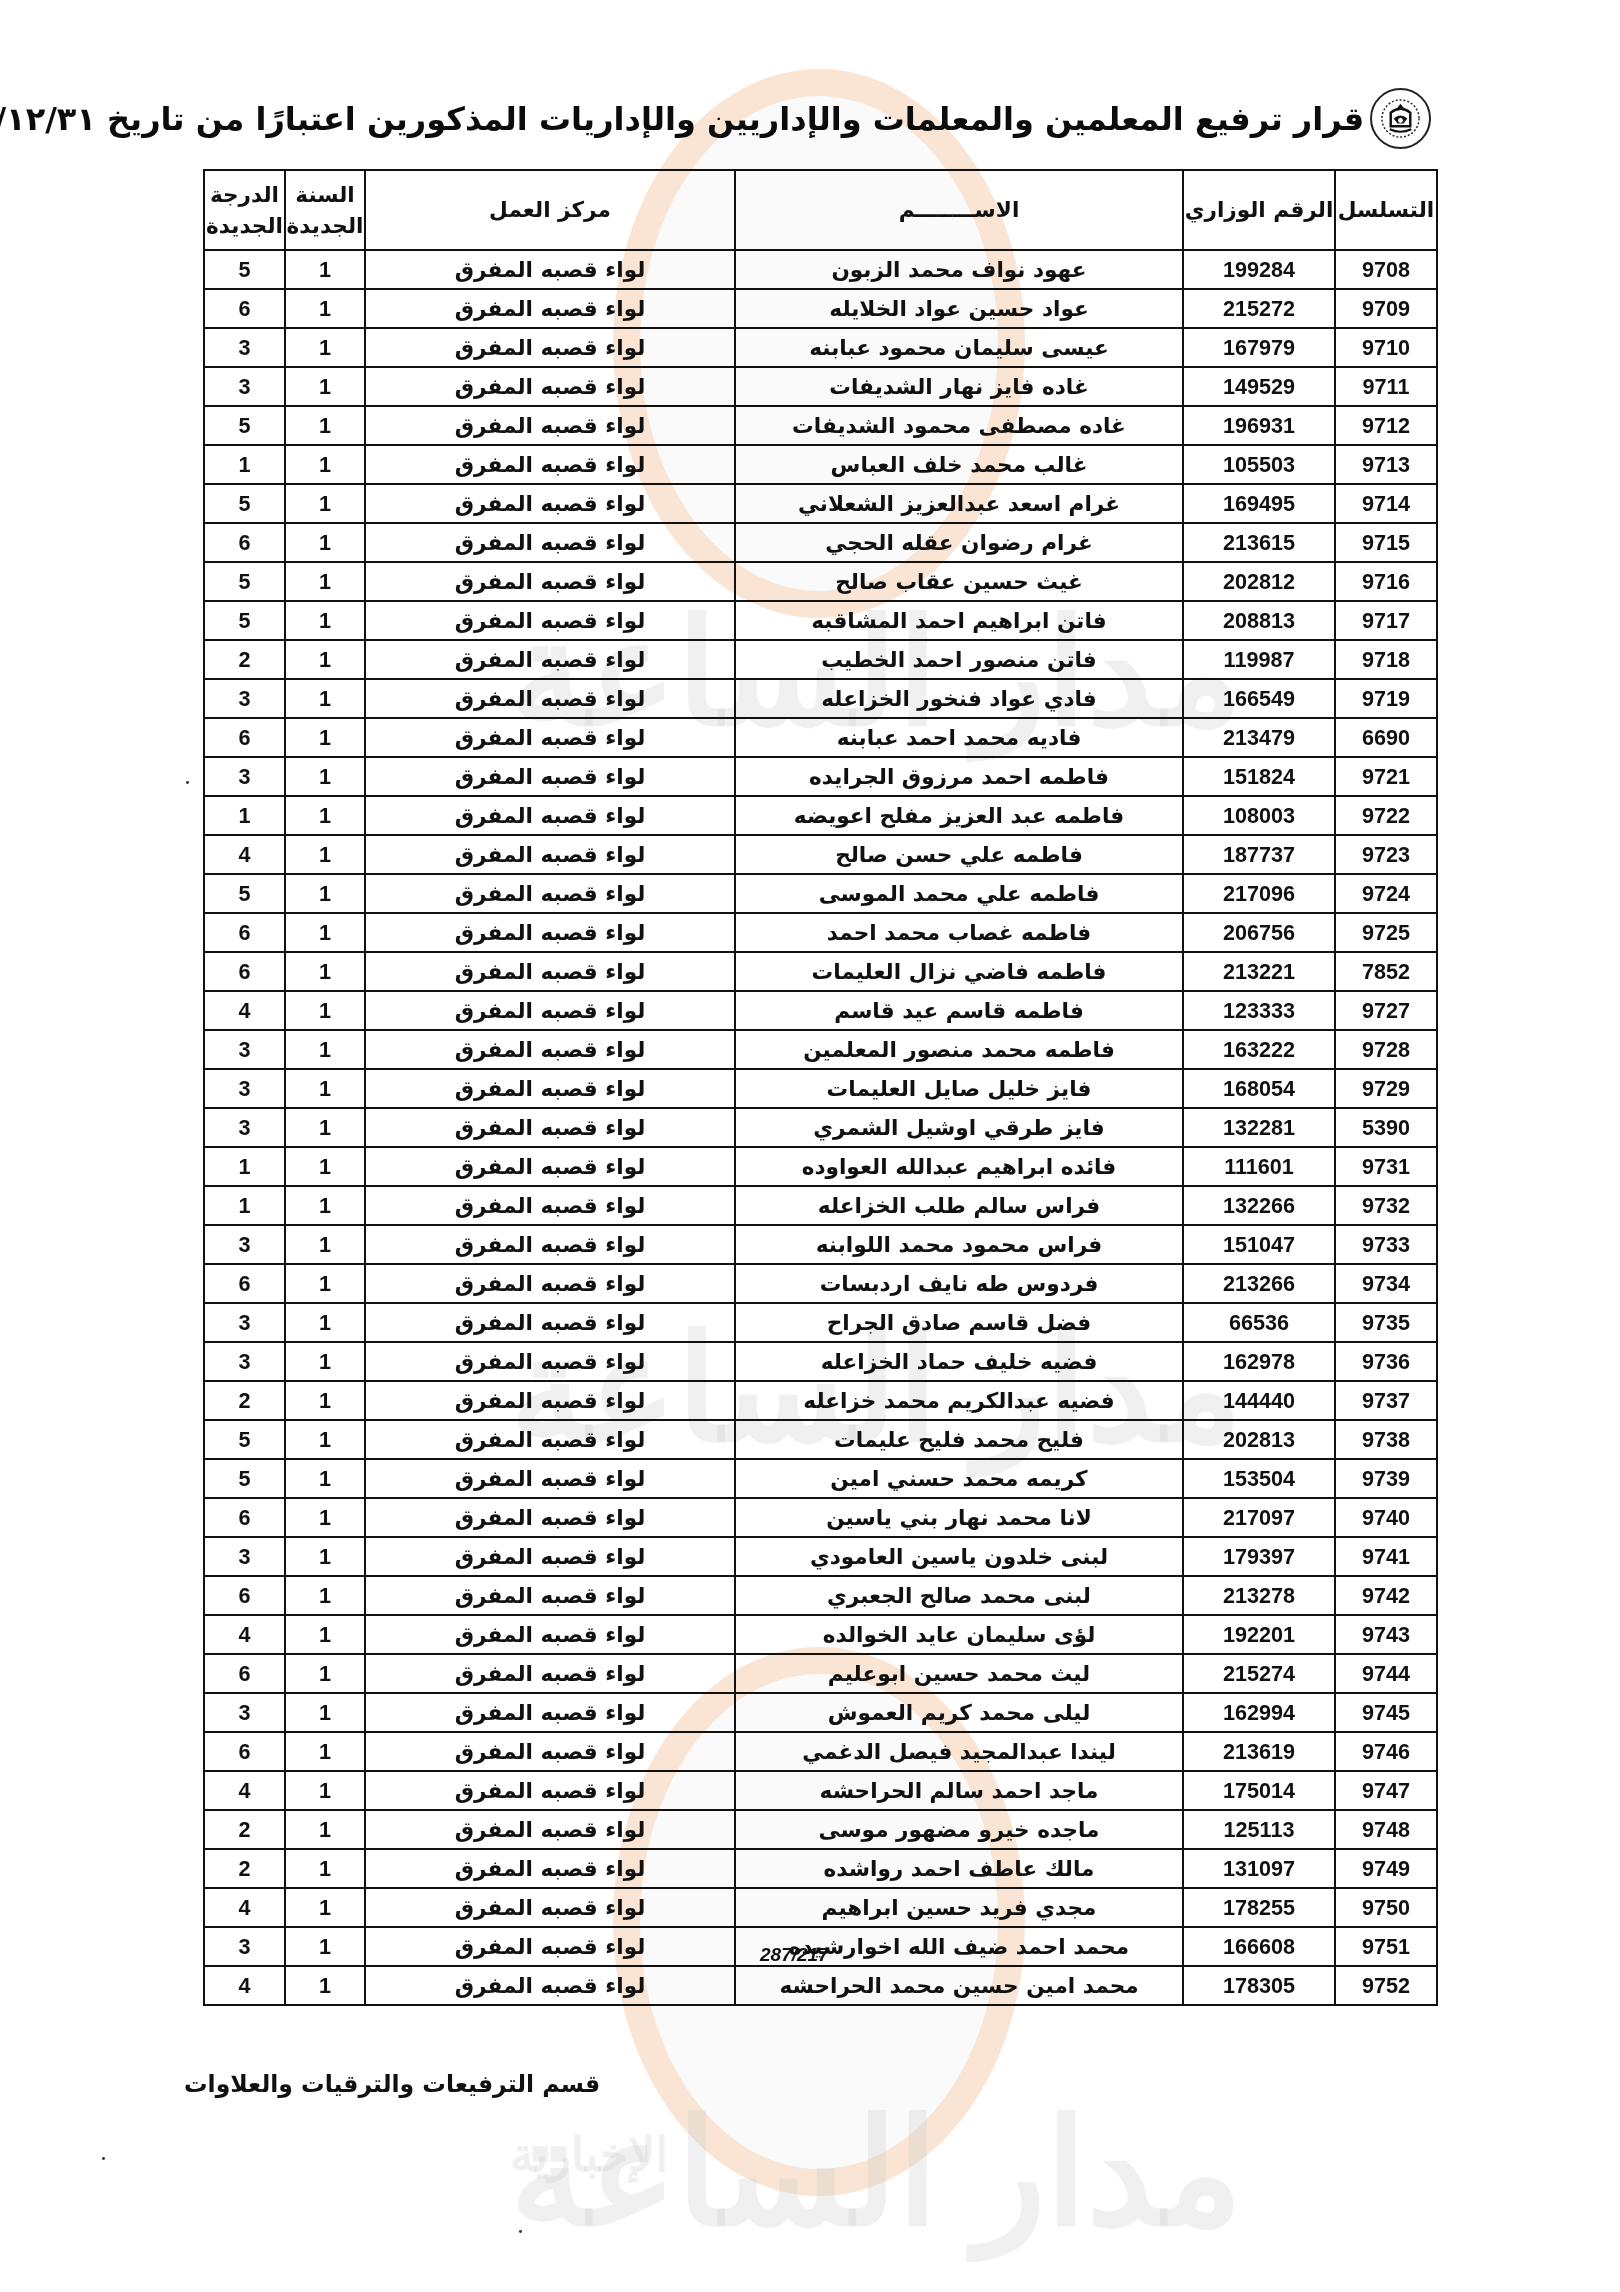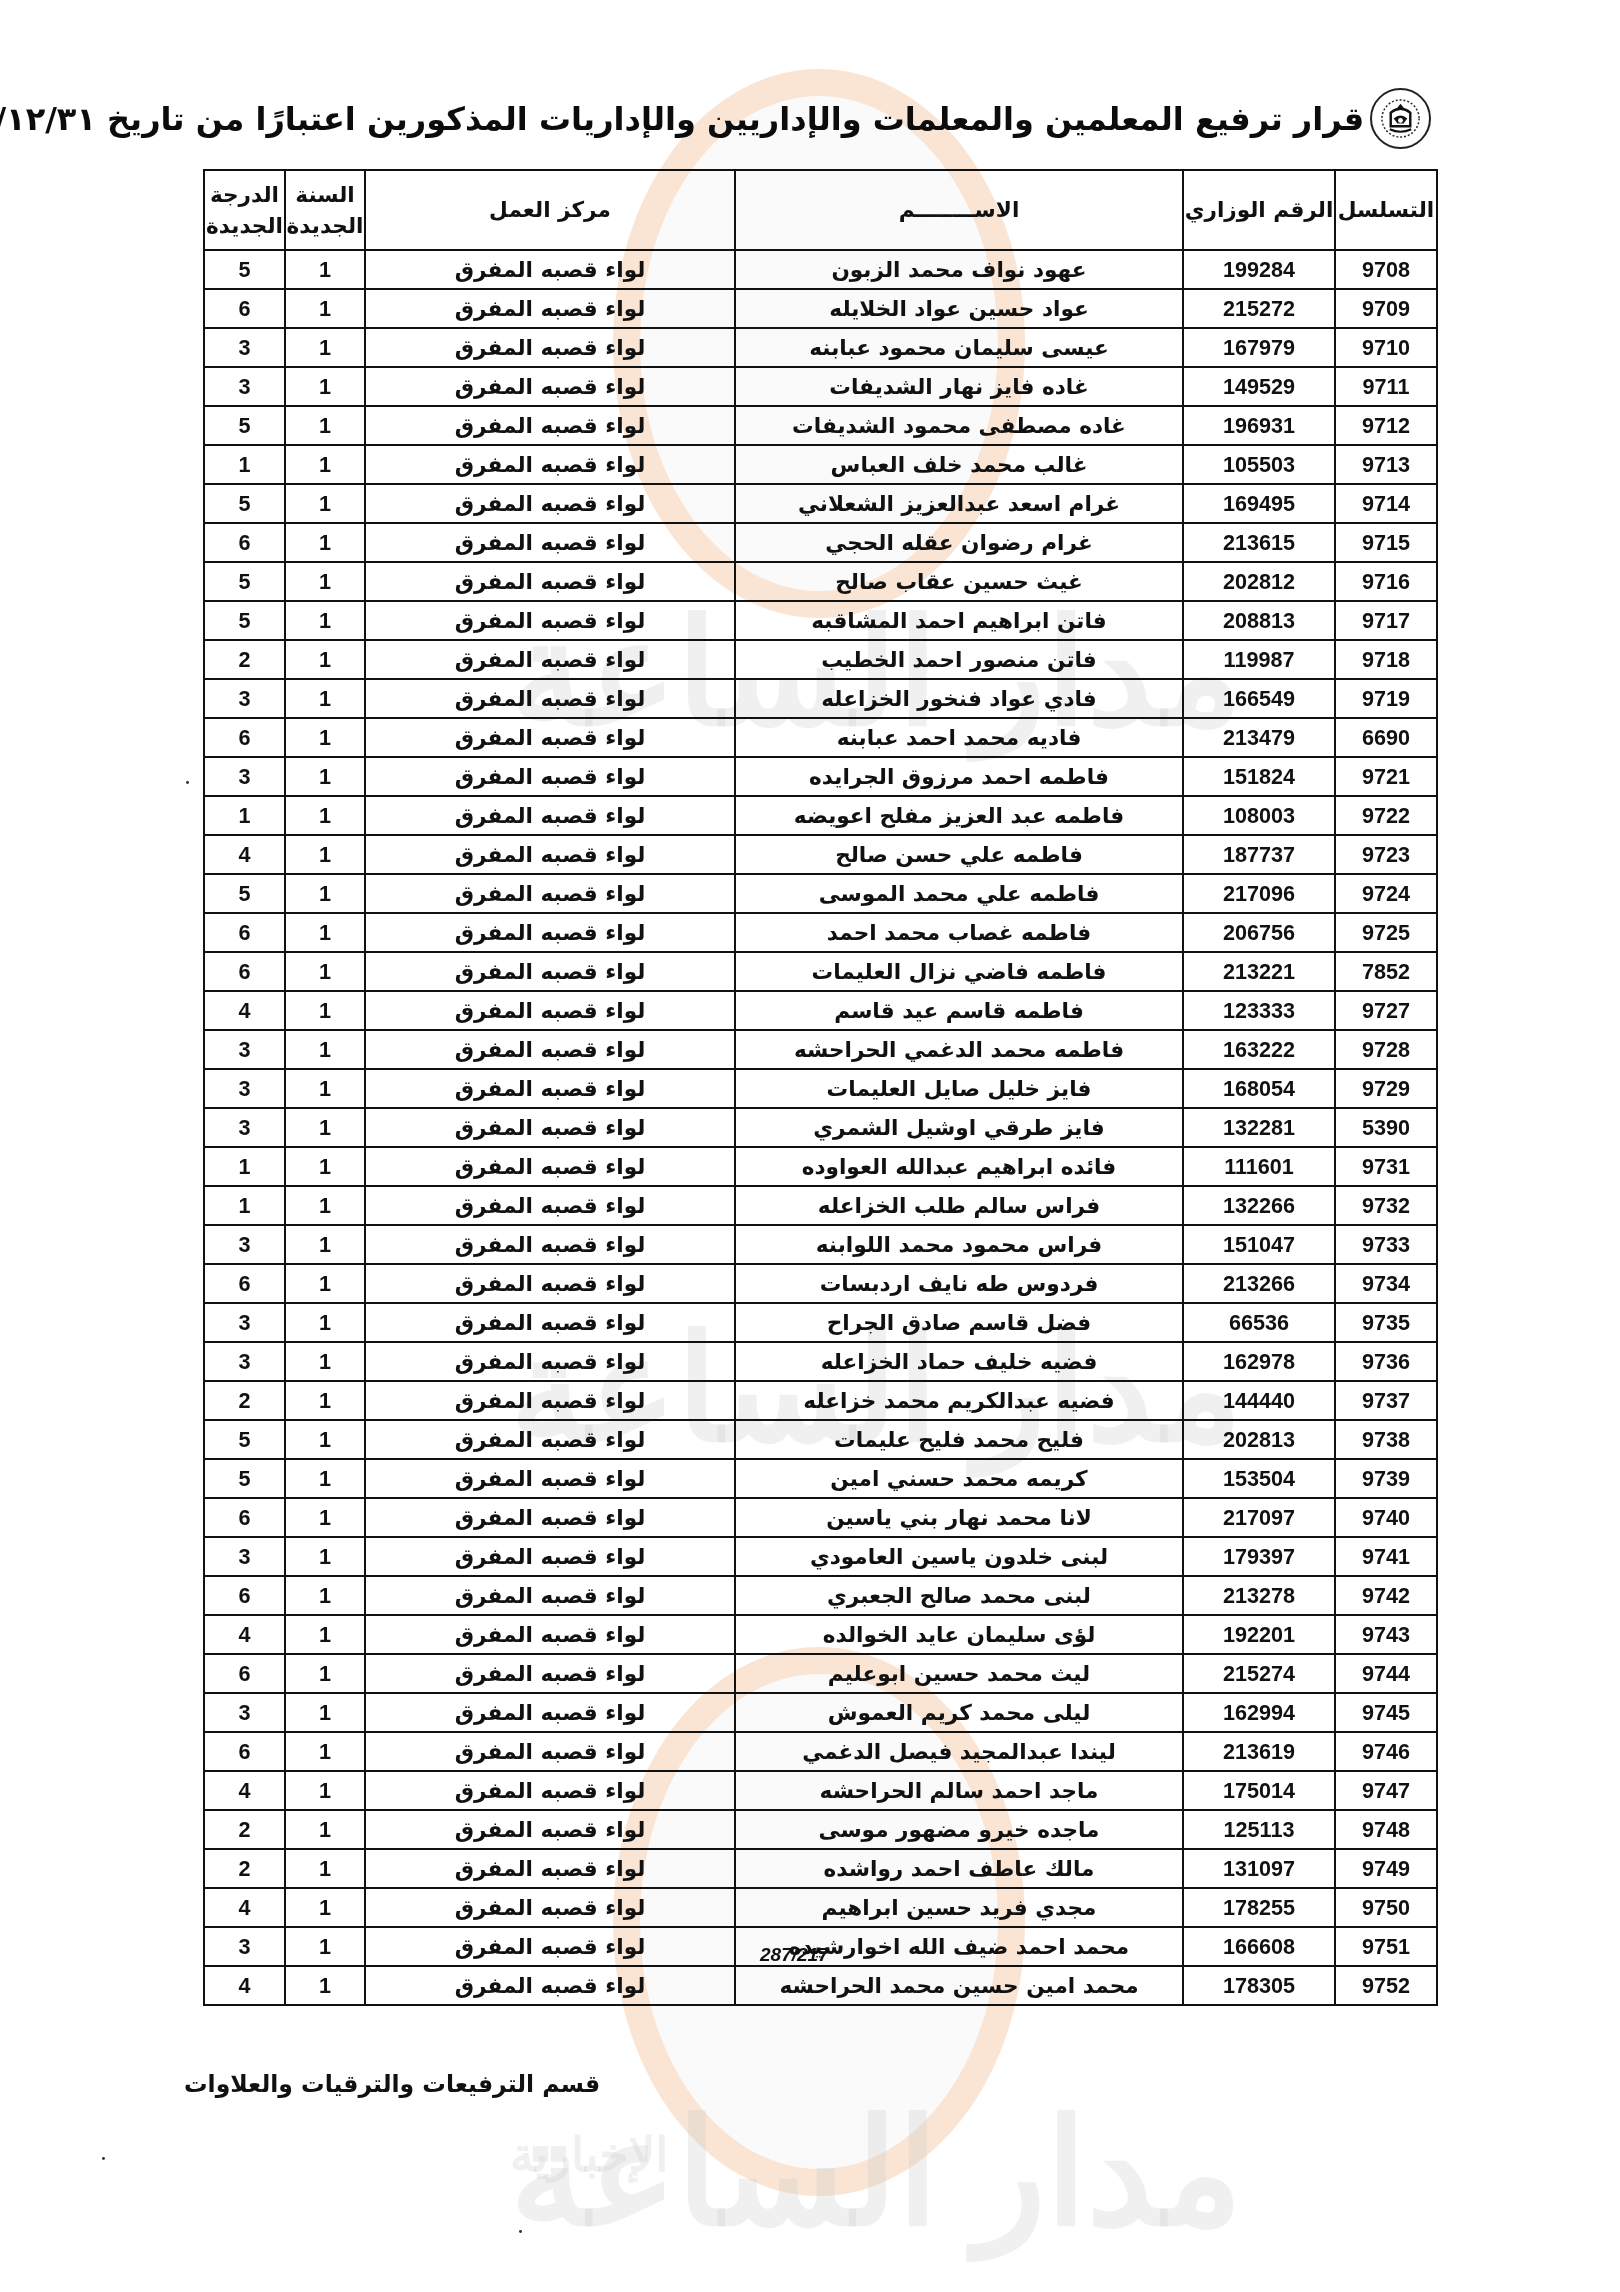--- a/index.html
+++ b/index.html
@@ -272,21 +272,21 @@
           <td class="num">9727</td>
           <td class="num">123333</td>
           <td class="name">فاطمه قاسم عيد قاسم</td>
           <td class="center">لواء قصبه المفرق</td>
           <td class="num">1</td>
           <td class="num">4</td>
         </tr>
         <tr>
           <td class="num">9728</td>
           <td class="num">163222</td>
-          <td class="name">فاطمه محمد الدغمي الحراحشه</td>
+          <td class="name">فاطمه محمد منصور المعلمين</td>
           <td class="center">لواء قصبه المفرق</td>
           <td class="num">1</td>
           <td class="num">3</td>
         </tr>
         <tr>
           <td class="num">9729</td>
           <td class="num">168054</td>
           <td class="name">فايز خليل صايل العليمات</td>
           <td class="center">لواء قصبه المفرق</td>
           <td class="num">1</td>

